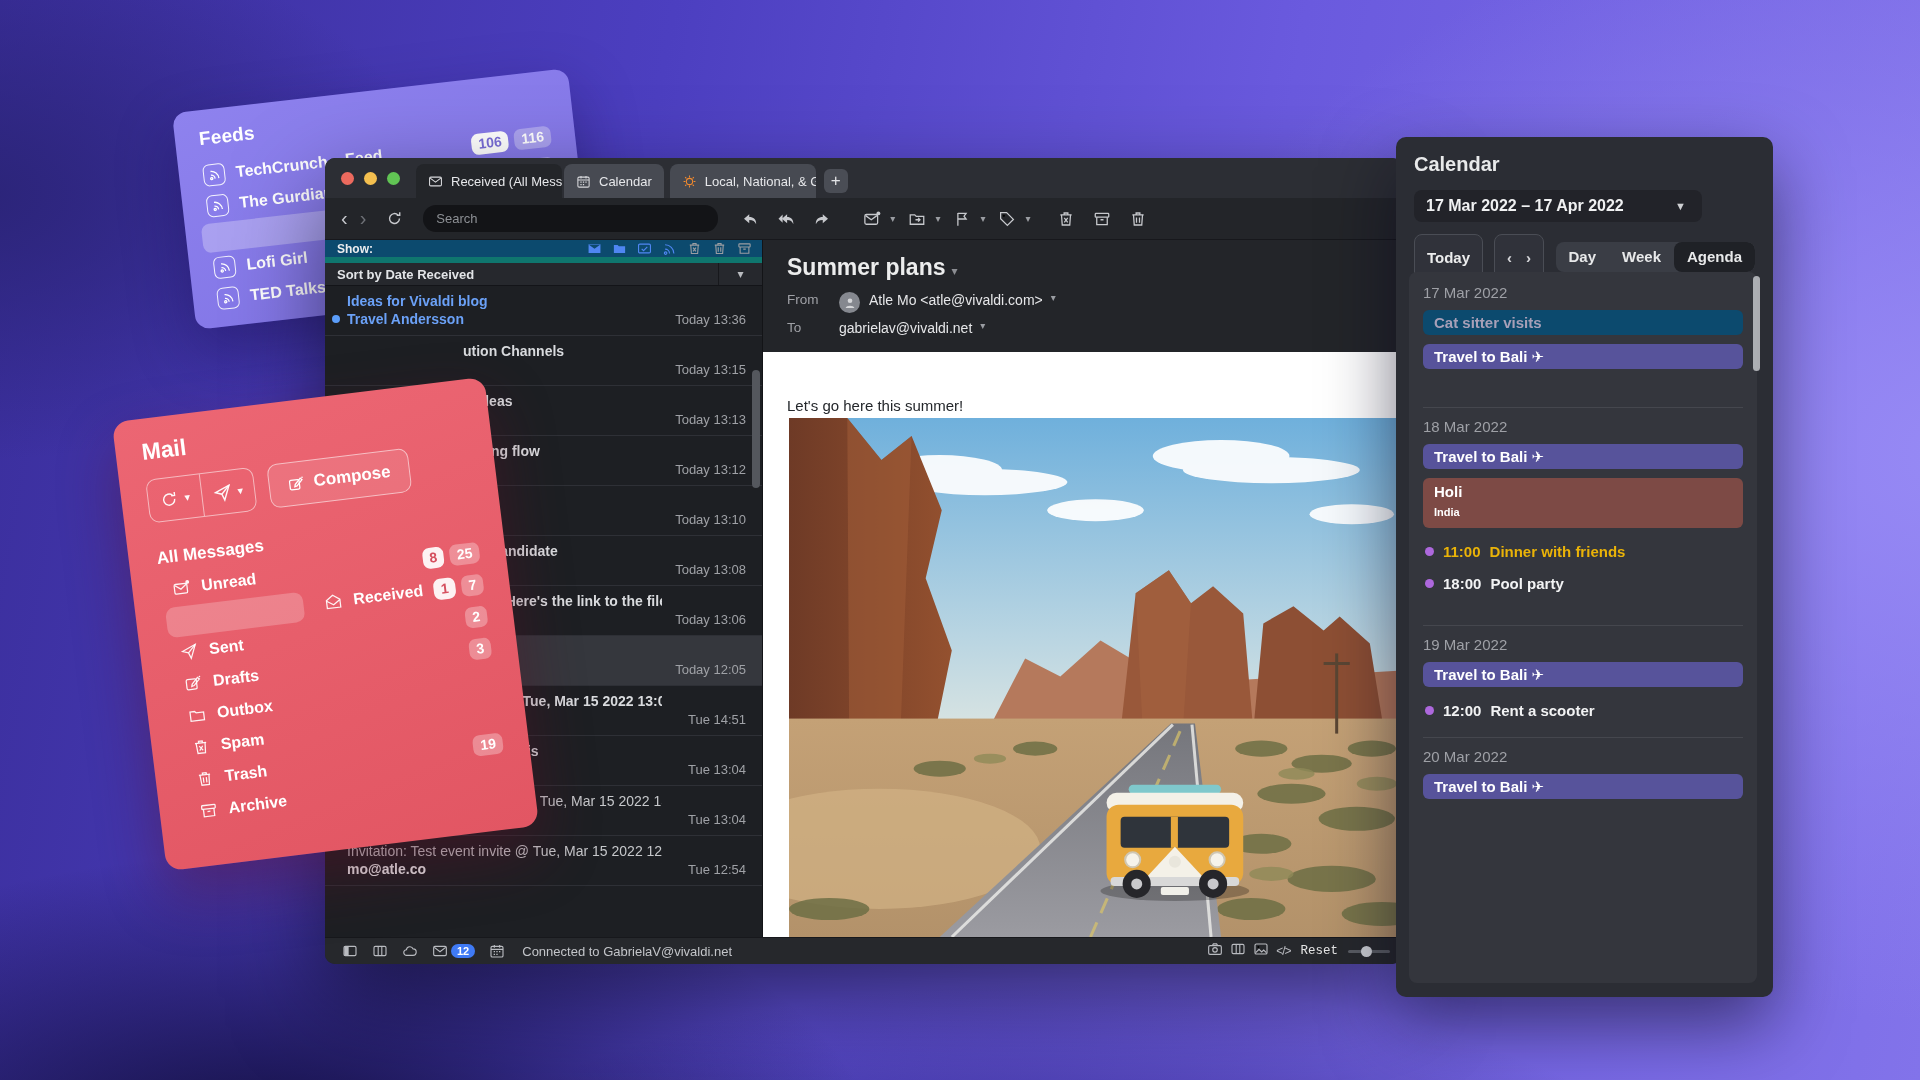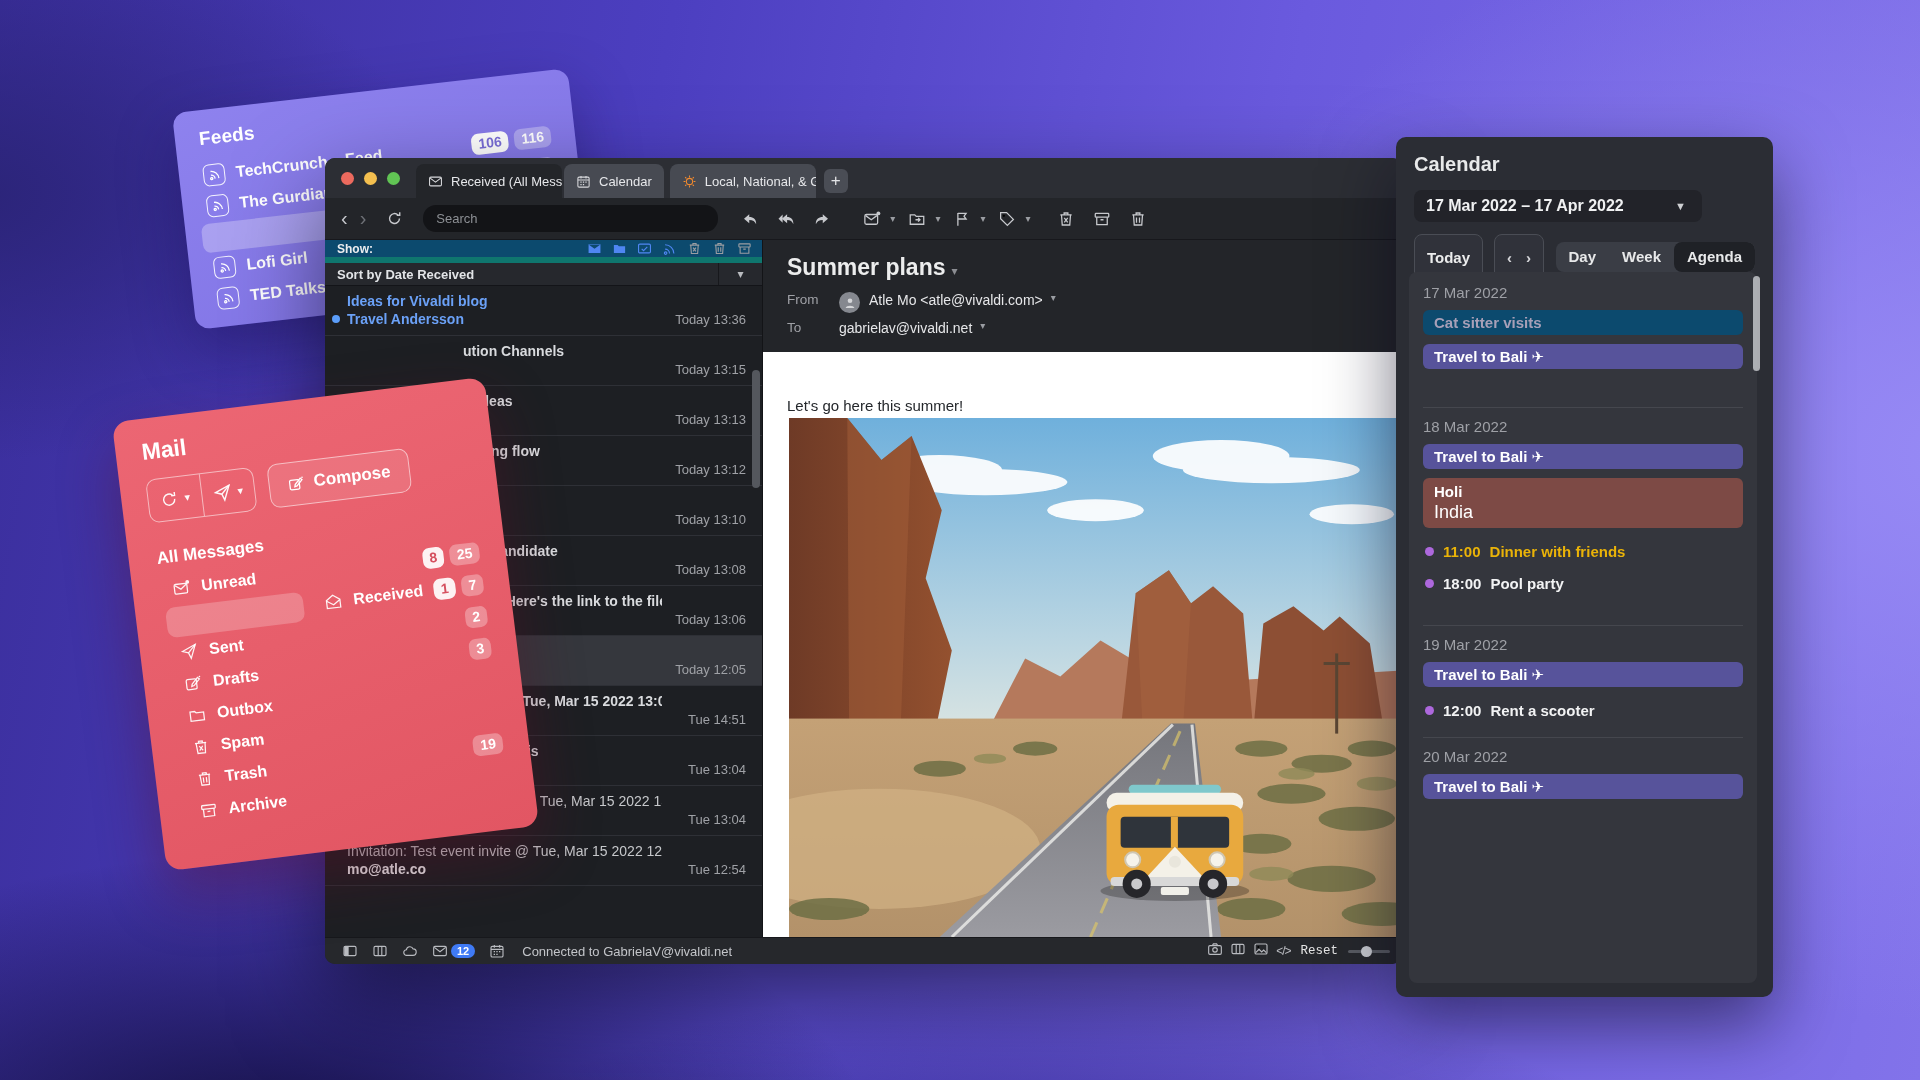--- a/index.html
+++ b/index.html
@@ -152,21 +152,21 @@
   .seg .on { background:#1f2126; border-radius:8px; }
   .agenda { position:absolute; left:13px; right:16px; top:135px; bottom:14px; background:#34363d; border-radius:8px; padding:12px 14px; }
   .aghead { font-size:15px; color:#9ea0a6; margin-bottom:9px; }
   .agsec { border-bottom:1px solid #45474e; padding-bottom:6px; margin-bottom:10px; }
   .agsec:last-child { border-bottom:none; }
   .evbar { height:25px; border-radius:6px; padding:0 11px; font-size:15px; font-weight:bold; line-height:25px;
     color:#fff; margin-bottom:9px; white-space:nowrap; overflow:hidden; }
   .ev-purple { background:#57539b; }
   .ev-muted { background:#0c4a6e; color:#a8a0b8; }
   .ev-red { background:#7d4a45; height:auto; line-height:20px; padding:4px 11px 6px; }
-  .ev-red .sub { display:block; font-weight:normal; font-size:18px; }
+  .ev-red .sub { display:block; font-weight:bold; font-size:11px; }
   .evtimed { display:flex; align-items:center; gap:9px; margin:15px 0 0 2px; font-size:15px; }
   .evdot { width:9px; height:9px; border-radius:50%; background:#ad68dd; flex:none; }
   .evtimed b { font-weight:bold; color:#f2f3f4; }
   .evtimed.faded b, .evtimed.faded span { color:#eab308; font-weight:700; }
   .s17 { min-height:124px; } .s18 { min-height:208px; } .s19 { min-height:102px; }
   .calscroll { position:absolute; right:13px; top:139px; width:7px; height:95px; background:#c2c4c9; border-radius:4px; opacity:.85; }
 </style>
 </head>
 <body>
 

